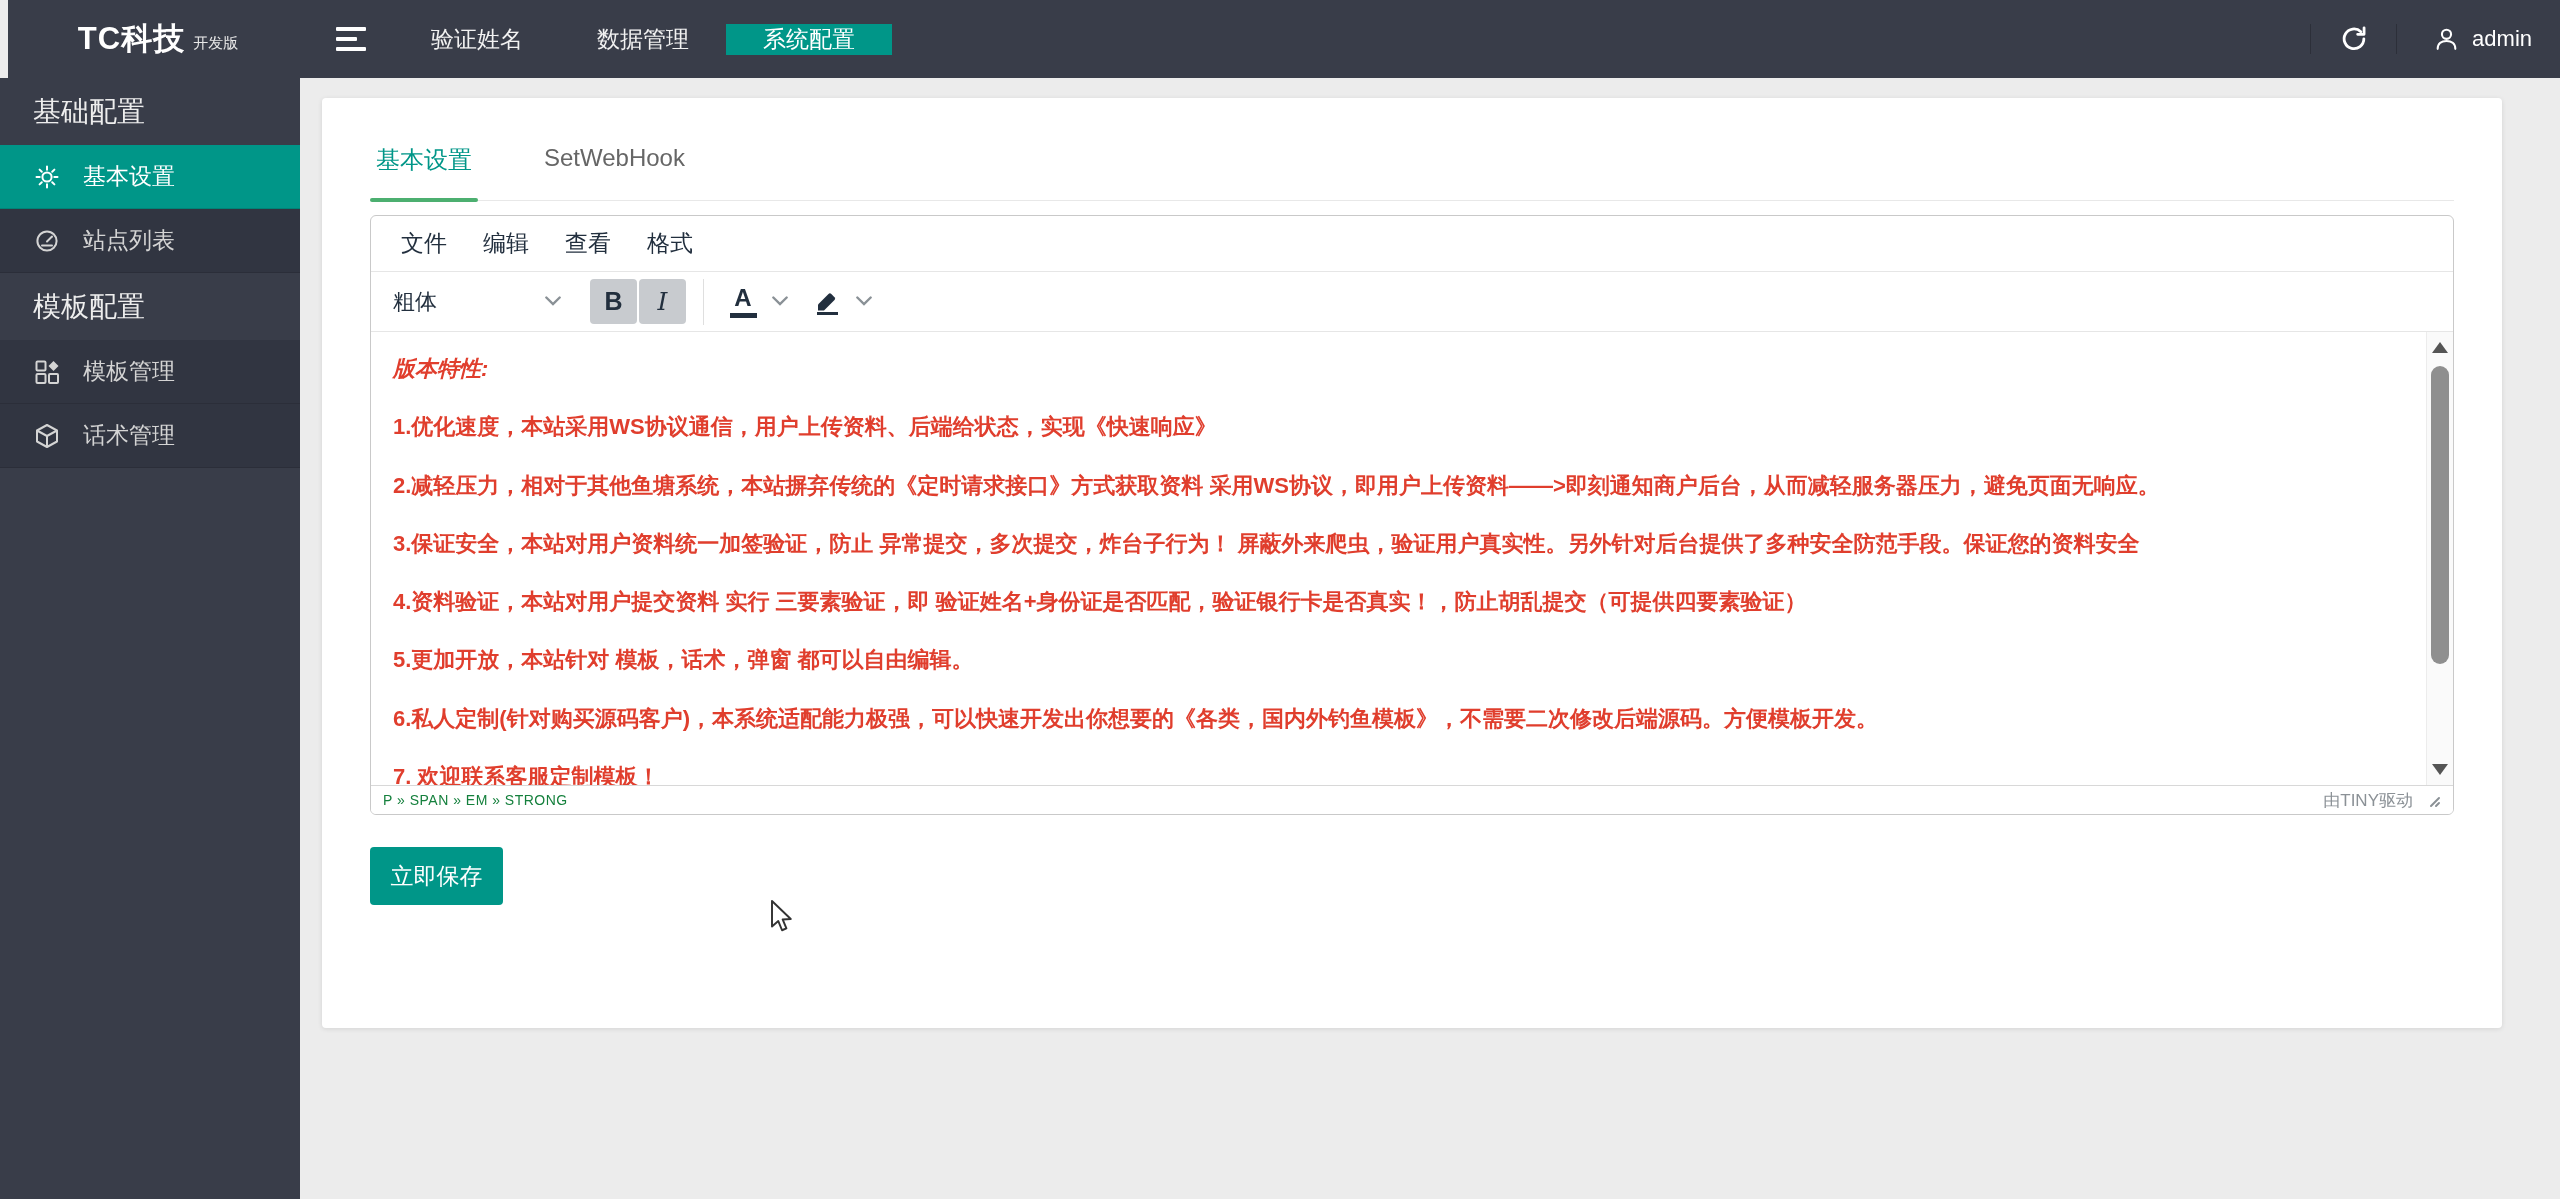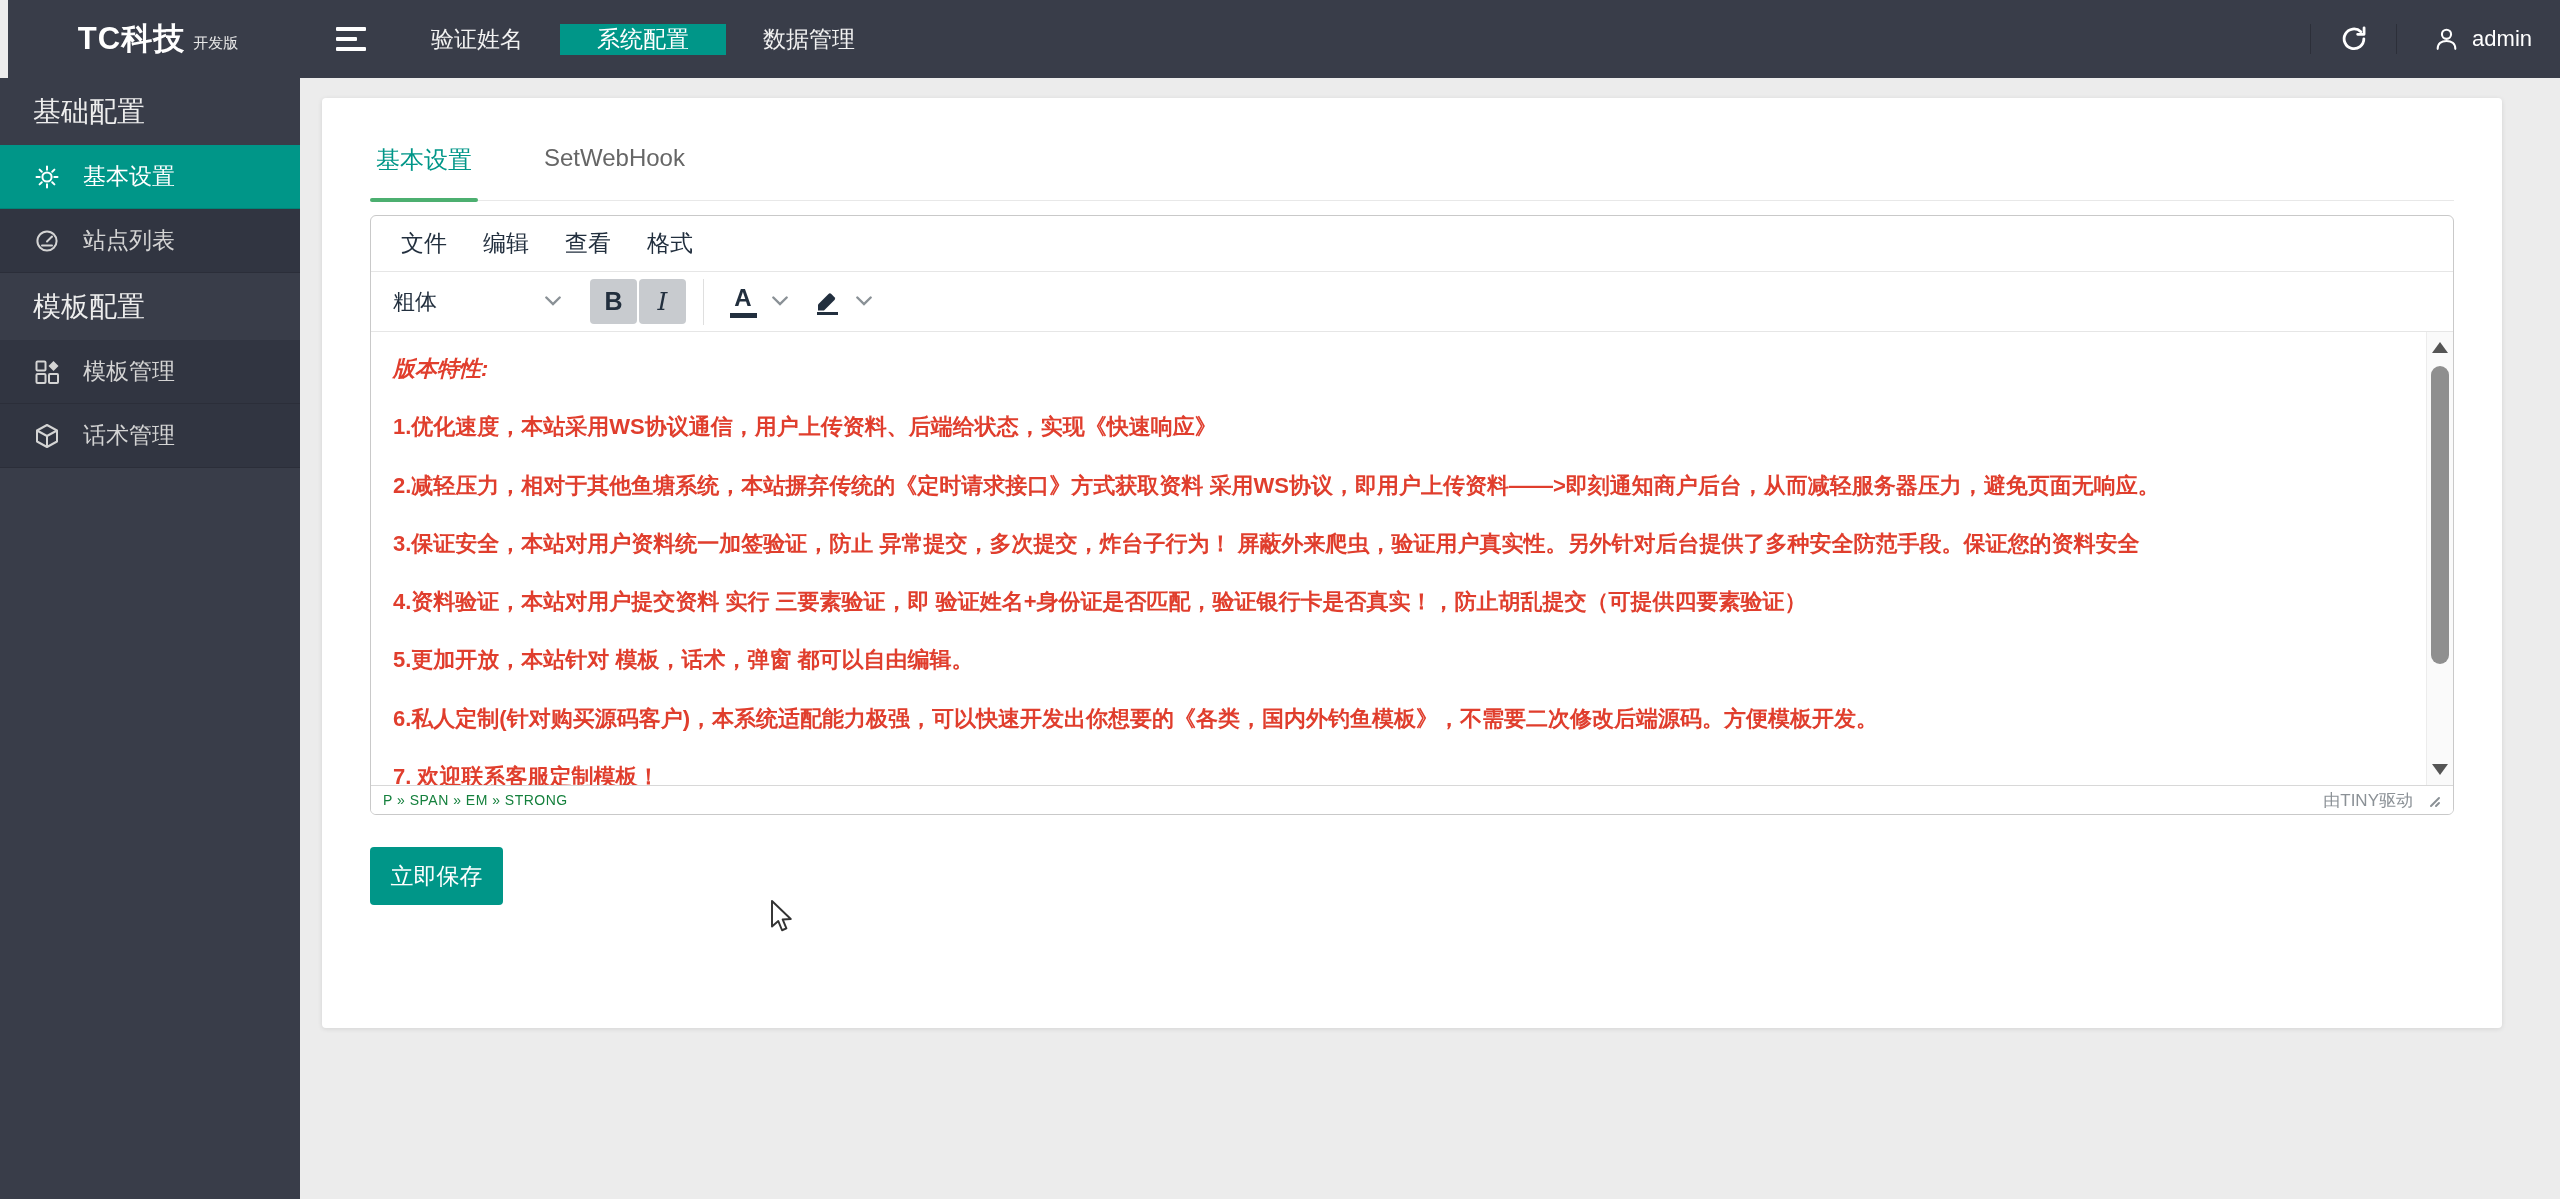--- a/index.html
+++ b/index.html
@@ -157,22 +157,22 @@
   </div>
   <div class="hamburger">
     <span class="bars">
         <i></i>
         <i></i>
         <i></i>
       </span>
   </div>
   <nav class="nav-tabs">
     <div class="nav-tab">验证姓名</div>
+    <div class="nav-tab">数据管理</div>
     <div class="nav-tab active">系统配置</div>
-    <div class="nav-tab">数据管理</div>
   </nav>
   <div class="topbar-right">
     <div class="refresh-btn">
       <svg width="30" height="30" viewBox="0 0 28 28" fill="none" stroke="#fff" stroke-width="2.6" stroke-linecap="round" stroke-linejoin="round">
         <path d="M23.2 13.8a9.2 9.2 0 1 1-2.8-6.6"></path>
         <path d="M23.4 3.6 v6 h-6" fill="none"></path>
       </svg>
     </div>
     <div class="user-area">
       <svg width="27" height="27" viewBox="0 0 26 26" fill="none" stroke="#fff" stroke-width="2" stroke-linecap="round">

